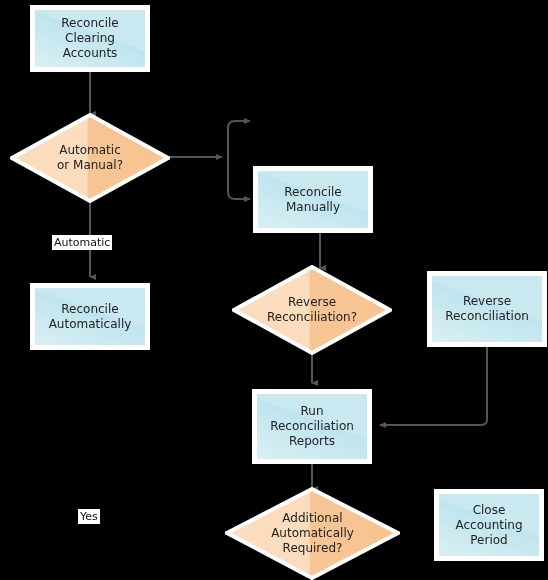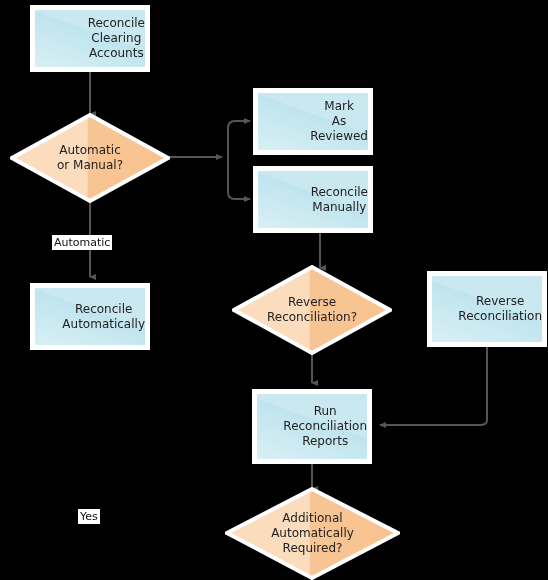--- a/index.html
+++ b/index.html
@@ -24,21 +24,20 @@
     text-align: center;
     color: #222222;
     font-size: 12px;
     line-height: 15px;
     white-space: pre-line;
   }
   
   .box {
     border: 5px solid #ffffff;
     background: linear-gradient(200deg, #c9e8f0 0%, #c9e8f0 42%, #bfe4ee 43%, #d9f0f4 100%);
-    justify-content: flex-end;
   }
   
   .diamond-wrap {
     position: absolute;
   }
   .diamond-wrap svg {
     position: absolute;
     left: 0;
     top: 0;
     display: block;
@@ -140,25 +139,20 @@
           <stop offset="49%" stop-color="#f7c595"></stop>
           <stop offset="100%" stop-color="#f7c490"></stop>
         </linearGradient>
       </defs>
       <polygon points="80,2 158,45 80,88 2,45" fill="url(#dgrad1)" stroke="#ffffff" stroke-width="4"></polygon>
     </svg>
     <div class="diamond-label">Automatic
 or Manual?</div>
   </div>
 
-  <div class="node box" style="left:253px; top:88px; width:120px; height:67px;">
-    <span>Mark
-As
-Reviewed</span>
-  </div>
 
   <div class="node box" style="left:253px; top:166px; width:120px; height:67px;">
     <span>Reconcile
 Manually</span>
   </div>
 
   <div class="node box" style="left:30px; top:283px; width:120px; height:67px;">
     <span>Reconcile
 Automatically</span>
   </div>
@@ -200,18 +194,23 @@
           <stop offset="100%" stop-color="#f7c490"></stop>
         </linearGradient>
       </defs>
       <polygon points="87,2 173,46 87,91 2,46" fill="url(#dgrad3)" stroke="#ffffff" stroke-width="4"></polygon>
     </svg>
     <div class="diamond-label">Additional
 Automatically
 Required?</div>
   </div>
 
+  <div class="node box" style="left:434px; top:489px; width:110px; height:72px;">
+    <span>Close
+Accounting
+Period</span>
+  </div>
 
   <div class="edge-label" style="left:52px; top:235px;">Automatic</div>
 
   <div class="edge-label" style="left:78px; top:509px;">Yes</div>
 
 </div>
 
 </body></html>

